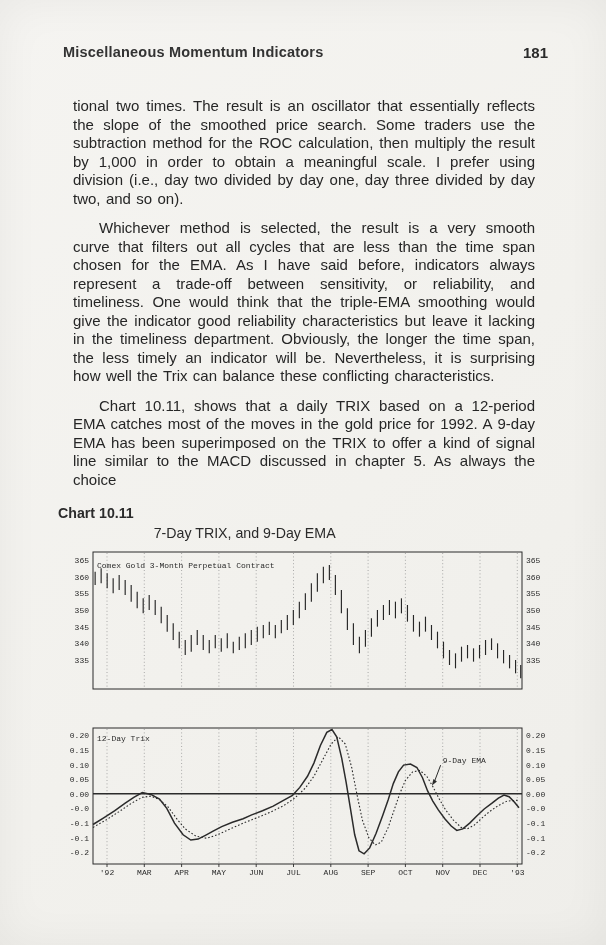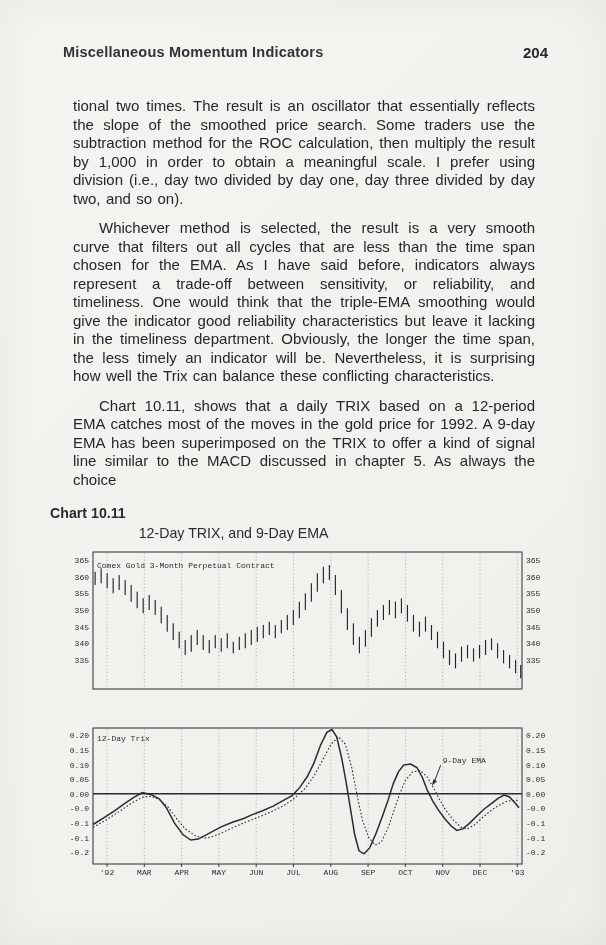--- a/index.html
+++ b/index.html
@@ -19,52 +19,52 @@
   .runhead .title{font-size:14.5px;font-weight:700;color:#333;letter-spacing:0.2px;}
   .runhead .pnum{font-size:15px;font-weight:700;color:#2a2a2a;}
   .bodytext{
     position:absolute;top:86px;left:62px;width:484px;
     font-size:15px;line-height:18.5px;text-align:justify;
     color:#262626;word-spacing:1.2px;
   }
   .bodytext p{margin:11px;}
   .bodytext p.indent{text-indent:26px;}
   .caption{
-    position:absolute;top:503px;left:50px;width:470px;
-    display:flex;gap:13px;font-size:14.2px;line-height:20px;color:#2b2b2b;
+    position:absolute;top:503px;left:58px;width:470px;
+    display:flex;gap:20px;font-size:14.2px;line-height:20px;color:#2b2b2b;
   }
   .caption .lab{font-weight:700;white-space:nowrap;}
   .caption .txt{font-weight:400;}
   .figure{position:absolute;top:548px;left:56px;width:505px;height:332px;}
   svg text{
     font-family:"Liberation Mono","DejaVu Sans Mono",monospace;
     font-size:8px;fill:#2b2b2b;
   }
 </style>
 </head>
 <body>
 
 <div class="page">
 
   <div class="runhead">
     <span class="title">Miscellaneous Momentum Indicators</span>
-    <span class="pnum">204</span>
+    <span class="pnum">181</span>
   </div>
 
   <div class="bodytext">
     <p>tional two times. The result is an oscillator that essentially reflects the slope of the smoothed price search. Some traders use the subtraction method for the ROC calculation, then multiply the result by 1,000 in order to obtain a meaningful scale. I prefer using division (i.e., day two divided by day one, day three divided by day two, and so on).</p>
     <p class="indent">Whichever method is selected, the result is a very smooth curve that filters out all cycles that are less than the time span chosen for the EMA. As I have said before, indicators always represent a trade-off between sensitivity, or reliability, and timeliness. One would think that the triple-EMA smoothing would give the indicator good reliability characteristics but leave it lacking in the timeliness department. Obviously, the longer the time span, the less timely an indicator will be. Nevertheless, it is surprising how well the Trix can balance these conflicting characteristics.</p>
     <p class="indent">Chart 10.11, shows that a daily TRIX based on a 12-period EMA catches most of the moves in the gold price for 1992. A 9-day EMA has been superimposed on the TRIX to offer a kind of signal line similar to the MACD discussed in chapter 5. As always the choice</p>
   </div>
 
   <div class="caption">
     <span class="lab">Chart 10.11</span>
     <span class="txt">
       <br>
-      <span>12-Day TRIX, and 9-Day EMA</span>
+      <span>7-Day TRIX, and 9-Day EMA</span>
     </span>
   </div>
 
   <div class="figure">
     <svg width="505" height="332" viewBox="0 0 505 332">
         <g stroke="#979797" stroke-width="0.8" stroke-dasharray="1,2.4">
           <line x1="51" y1="5" x2="51" y2="140"></line>
           <line x1="51" y1="181" x2="51" y2="315"></line>
           <line x1="88.3" y1="5" x2="88.3" y2="140"></line>
           <line x1="88.3" y1="181" x2="88.3" y2="315"></line>

